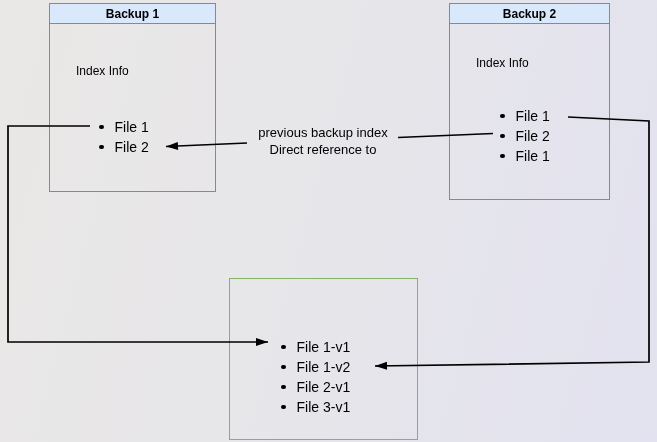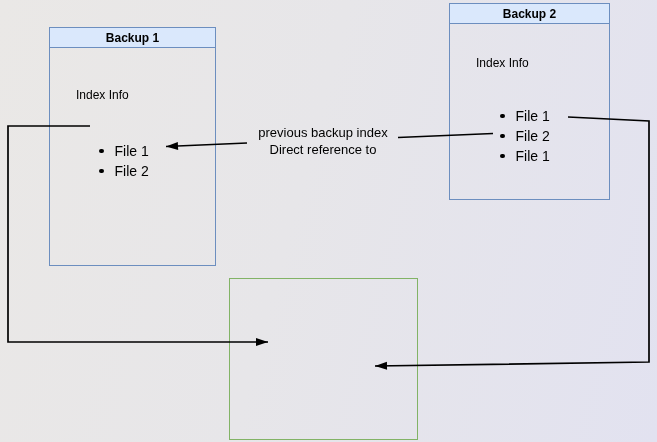--- a/index.html
+++ b/index.html
@@ -50,40 +50,46 @@
     position:absolute;left:242px;top:124px;width:162px;
     text-align:center;font-size:13px;line-height:17px;color:#000;
   }
   #arrows{position:absolute;left:0;top:0;pointer-events:none;}
 </style>
 </head>
 <body>
 
 <div id="canvas">
 
-  <div class="node blue" style="left:49px;top:3px;width:167px;height:239px;margin-top:24px;">
+  <div class="node blue" style="left:49px;top:3px;width:167px;height:189px;">
     <div class="hdr">Backup 1</div>
     <div class="subtitle" style="top:57px;">Index Info</div>
     <ul class="files" style="left:49px;top:113px;">
       <li>File 1</li>
       <li>File 2</li>
     </ul>
   </div>
 
   <div class="node blue" style="left:449px;top:3px;width:161px;height:197px;">
     <div class="hdr">Backup 2</div>
     <div class="subtitle" style="top:49px;">Index Info</div>
     <ul class="files" style="left:50px;top:102px;">
       <li>File 1</li>
       <li>File 2</li>
       <li>File 1</li>
     </ul>
   </div>
 
   <div class="node green" style="left:229px;top:278px;width:189px;height:162px;">
+    <ul class="files" style="left:51px;top:58px;">
+      <li>File 1-v1</li>
+      <li>File 1-v2</li>
+      <li>File 2-v1</li>
+      <li>File 3-v1</li>
+    </ul>
   </div>
 
   <div id="annotation">
     <div>previous backup index</div>
     <div>Direct reference to</div>
   </div>
 
   <svg id="arrows" width="657" height="442" viewBox="0 0 657 442">
     <defs>
       <marker id="arrowhead" markerUnits="userSpaceOnUse" markerWidth="14" markerHeight="10" refX="13" refY="5" orient="auto">

